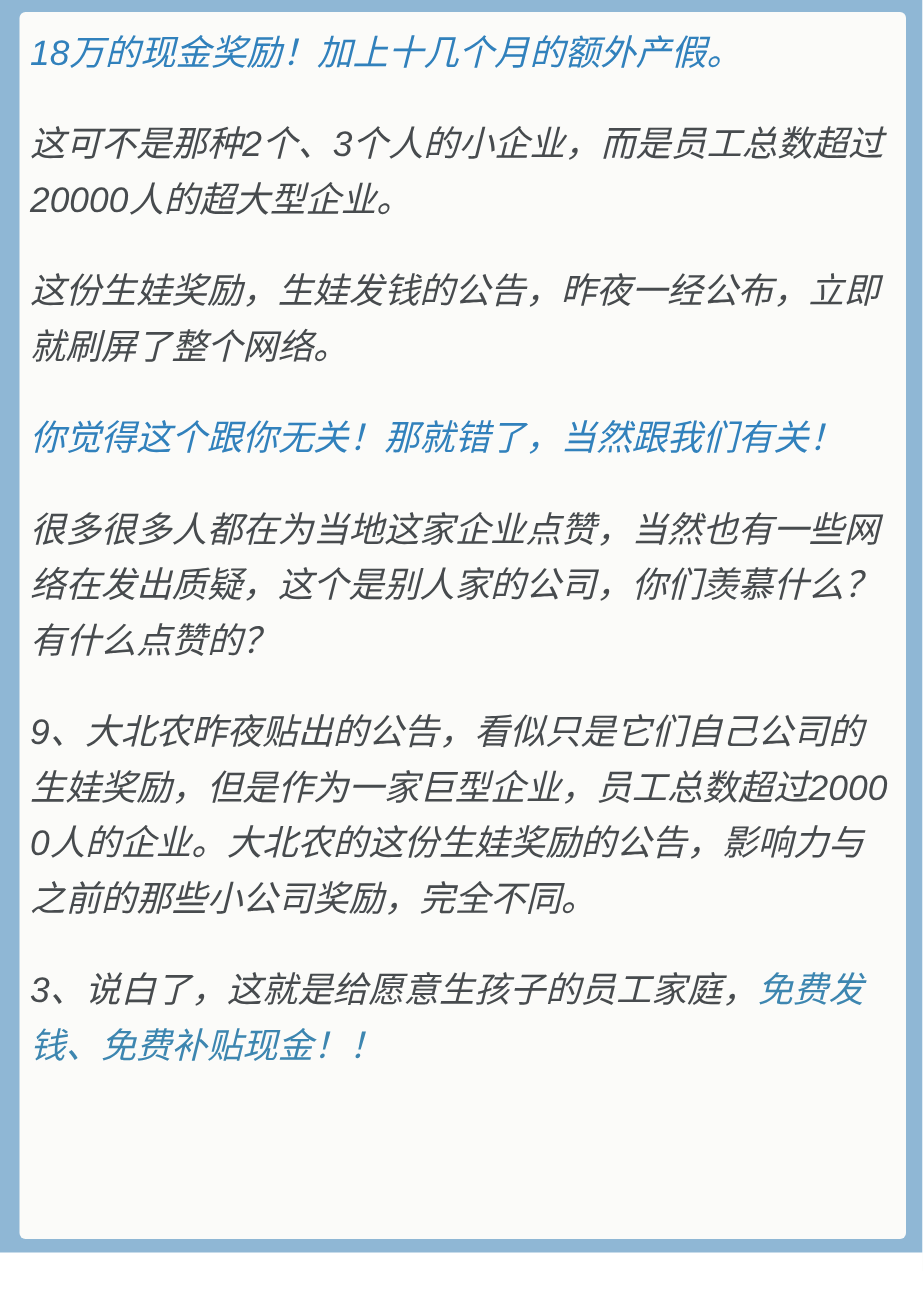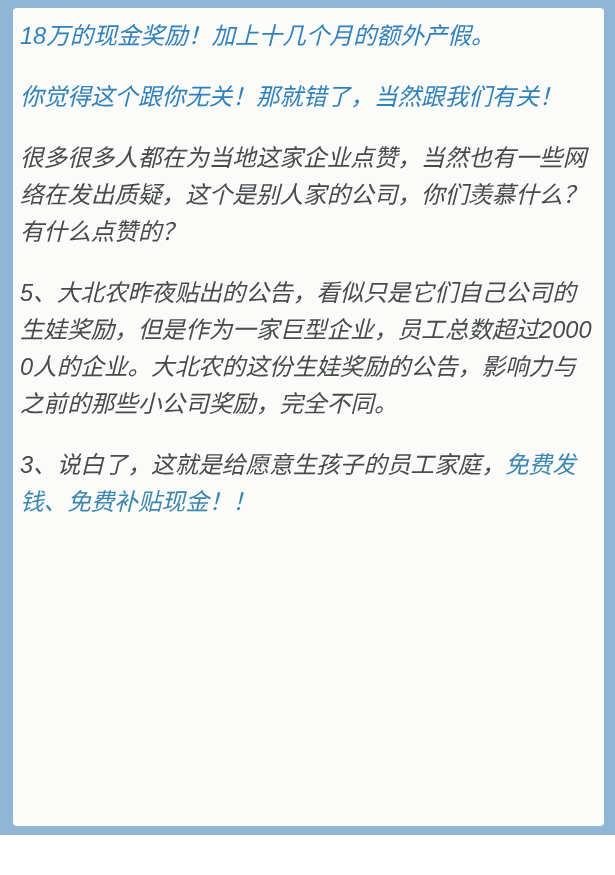--- a/index.html
+++ b/index.html
@@ -53,18 +53,20 @@
   .seg-inline-blue {
     color: var(--inline-blue, #3d86b0);
   }
 </style>
 </head>
 <body>
 
 <div class="frame">
   <article class="card" id="article-card">
       <p class="para"><span class="seg-blue">18万的现金奖励！加上十几个月的额外产假。</span></p>
+      <p class="para"><span class="seg-normal">这可不是那种2个、3个人的小企业，而是员工总数超过20000人的超大型企业。</span></p>
+      <p class="para"><span class="seg-normal">这份生娃奖励，生娃发钱的公告，昨夜一经公布，立即就刷屏了整个网络。</span></p>
       <p class="para"><span class="seg-blue">你觉得这个跟你无关！那就错了，当然跟我们有关！</span></p>
       <p class="para"><span class="seg-normal">很多很多人都在为当地这家企业点赞，当然也有一些网络在发出质疑，这个是别人家的公司，你们羡慕什么？有什么点赞的？</span></p>
-      <p class="para"><span class="seg-normal">5、大北农昨夜贴出的公告，看似只是它们自己公司的生娃奖励，但是作为一家巨型企业，员工总数超过20000人的企业。大北农的这份生娃奖励的公告，影响力与之前的那些小公司奖励，完全不同。</span></p>
+      <p class="para"><span class="seg-normal">9、大北农昨夜贴出的公告，看似只是它们自己公司的生娃奖励，但是作为一家巨型企业，员工总数超过20000人的企业。大北农的这份生娃奖励的公告，影响力与之前的那些小公司奖励，完全不同。</span></p>
       <p class="para"><span class="seg-normal">3、说白了，这就是给愿意生孩子的员工家庭，</span><span class="seg-inline-blue">免费发钱、免费补贴现金！！</span></p>
     </article>
 </div>
 
 </body></html>

